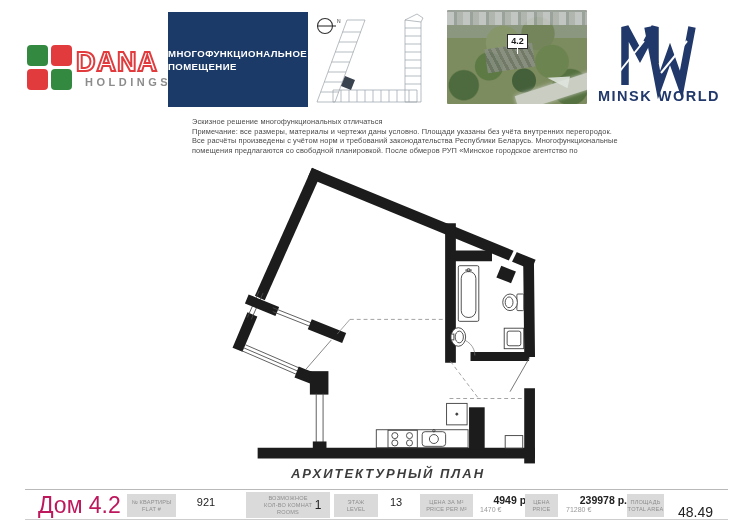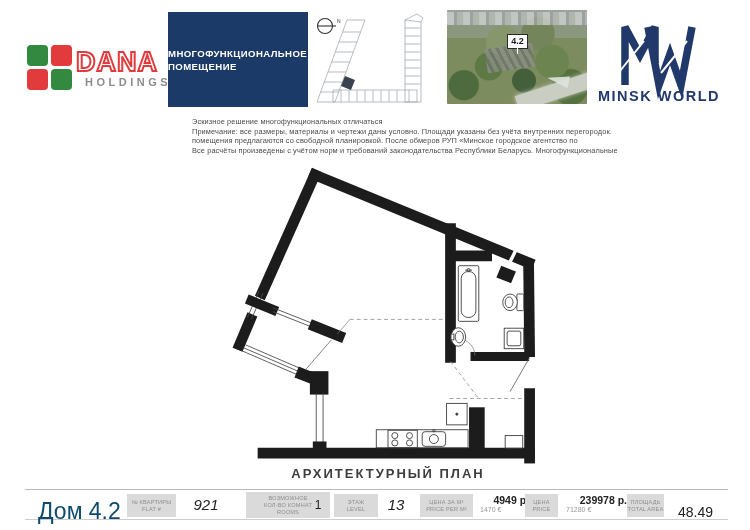--- a/index.html
+++ b/index.html
@@ -50,34 +50,34 @@
 
   .mw-logo { position:absolute; left:598px; top:13px; width:130px; height:92px; }
 
   
   .disclaimer { position:absolute; left:192px; top:117px; width:548px; color:#4a4a4a; }
   .disclaimer div { font-size:7.4px; line-height:9.5px; letter-spacing:.1px; }
 
   
   .plan-wrap { position:absolute; left:222px; top:166px; width:332px; height:299px; }
   .plan-caption { position:absolute; left:222px; top:466px; width:332px; text-align:center;
-      font-size:13px; font-weight:bold; letter-spacing:2px; color:#3d3d3d; }
+      font-size:13px; font-weight:bold; letter-spacing:2px; color:#3d3d3d;font-style:italic; }
 
   
   .rule { position:absolute; left:25px; width:703px; height:1px; background:#b9b9b9; }
   .rule.top { top:489px; }
   .rule.bottom { top:519px; background:#cdcdcd; }
-  .house { position:absolute; left:38px; top:492px; font-size:23px; color:#0c4a6e;margin-top:6px; }
+  .house { position:absolute; left:38px; top:492px; font-size:23px; color:#be185d; }
   .lbox { position:absolute; background:#dadada; color:#8f8f8f; display:flex; flex-direction:column;
           align-items:center; justify-content:center; text-align:center; }
   .lbox div { font-size:5.6px; line-height:7px; letter-spacing:.2px; }
   .val { position:absolute; text-align:center; color:#222; }
   .val .main { font-size:10.5px; font-weight:bold; line-height:12px;text-align:right; }
   .val .sub { font-size:7px; color:#9a9a9a; line-height:8px; text-align:left; }
-  .bignum { font-size:15px;font-style:italic; }
+  .bignum { font-size:11px; }
 </style>
 </head>
 <body>
 
 <div class="page">
 
   <div class="dana-logo">
     <div class="dana-squares">
       <div class="sq g"></div>
       <div class="sq r"></div>
@@ -154,22 +154,22 @@
         <line x1="22" y1="58" x2="46" y2="28"></line>
         <line x1="63" y1="60" x2="89" y2="28"></line>
       </g>
       <text x="61" y="88" text-anchor="middle" font-size="14.5" font-weight="bold" letter-spacing="1.5" fill="#21386b" font-family="Liberation Sans, sans-serif">MINSK WORLD</text>
     </svg>
   </div>
 
   <div class="disclaimer">
     <div>Эскизное решение многофункциональных отличаться</div>
     <div>Примечание: все размеры, материалы и чертежи даны условно. Площади указаны без учёта внутренних перегородок.</div>
+    <div>Все расчёты произведены с учётом норм и требований законодательства Республики Беларусь. Многофункциональные</div>
     <div>помещения предлагаются со свободной планировкой. После обмеров РУП «Минское городское агентство по</div>
-    <div>Все расчёты произведены с учётом норм и требований законодательства Республики Беларусь. Многофункциональные</div>
   </div>
 
   <div class="plan-wrap">
     <svg width="332" height="299" viewBox="0 0 340 306">
 
       <g stroke="#1c1c1c" stroke-width="11" stroke-linecap="square">
         <line x1="95" y1="9" x2="314" y2="99"></line>
         <line x1="95" y1="9" x2="41" y2="130"></line>
         <line x1="29" y1="157" x2="18" y2="183"></line>
         <line x1="314" y1="101" x2="315" y2="190"></line>

